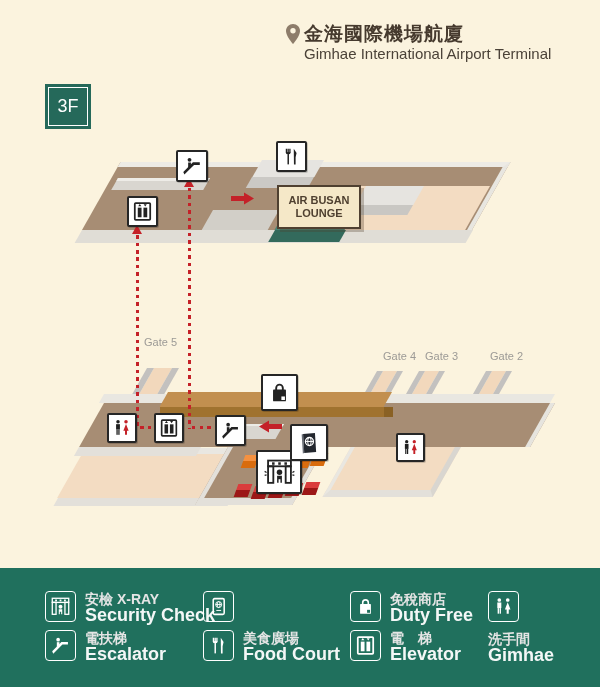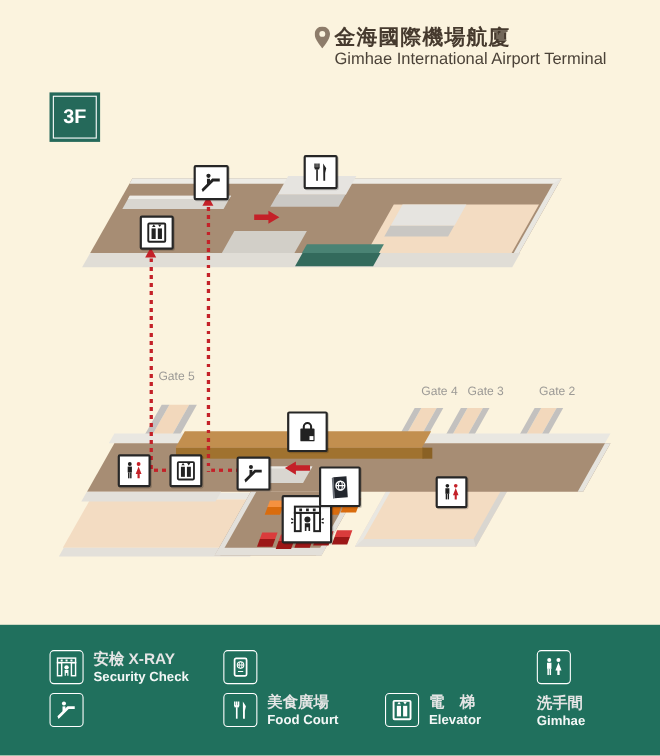--- a/index.html
+++ b/index.html
@@ -6,21 +6,21 @@
   #canvas{position:relative;width:600px;height:687px;background:#fbf3de;overflow:hidden;
           font-family:"Liberation Sans",sans-serif;}
   .abs{position:absolute;}
   .iso{transform:skewX(-29.5deg);transform-origin:top left;}
   .isoB{transform:skewX(-29.5deg);transform-origin:left bottom;}
   
   .title-zh{left:304px;top:21px;font-size:19px;font-weight:bold;color:#463a2e;letter-spacing:1px;}
   .title-en{left:304px;top:45px;font-size:15px;color:#4b4238;}
   
   .fbadge{width:46px;height:45px;background:#25695a;display:flex;align-items:center;justify-content:center;
-          color:#fff;font-size:18px;font-weight:bold;}
+          color:#fff;font-size:18px;font-weight:normal;}
   .fbadge .frame{position:absolute;inset:3px;border:1.6px solid #fff;}
   
   .mi{position:absolute;background:#fff;border:2px solid #262626;border-radius:2px;z-index:60;
       display:flex;align-items:center;justify-content:center;box-shadow:1px 1px 0 rgba(0,0,0,.18);}
   .mi svg{display:block;}
   .g-dark{fill:#222;}
   .s-dark{stroke:#222;fill:none;}
   
   .vdots{width:3px;background:repeating-linear-gradient(to bottom,#c42128 0 3.5px,transparent 3.5px 7.5px);z-index:55;}
   .hdots{height:3px;background:repeating-linear-gradient(to right,#c42128 0 3.5px,transparent 3.5px 7.5px);z-index:55;}
@@ -34,21 +34,21 @@
   .gatelbl{font-size:11px;color:#9c9a96;z-index:40;}
   .cube{position:absolute;z-index:62;transform:skewX(-20deg);}
   .cube.orange{width:14px;height:13px;background:linear-gradient(#f59140 0 45%,#d96c0e 45% 100%);}
   .cube.red{width:14px;height:13px;background:linear-gradient(#da3c3c 0 45%,#9c1717 45% 100%);}
   
   .legend{left:0;top:568px;width:600px;height:119px;background:#20705d;z-index:80;}
   .lg-item{position:absolute;display:flex;gap:9px;align-items:flex-start;}
   .lg-ic{width:29px;height:29px;border:1.7px solid #fff;border-radius:4px;flex:none;
          display:flex;align-items:center;justify-content:center;}
   .lg-zh{font-size:14px;font-weight:bold;color:#e5e5e5;line-height:17px;}
-  .lg-en{font-size:12px;font-weight:bold;color:#fff;line-height:15px;opacity:.95;}
+  .lg-en{font-size:18px;font-weight:bold;color:#fff;line-height:15px;opacity:.95;}
   .g-w{fill:#fff;}
   .s-w{stroke:#fff;fill:none;}
 </style>
 </head>
 <body>
 
 <div id="canvas">
 
   <div class="abs" style="left:286px;top:24px;z-index:75;">
     <svg width="14" height="20" viewBox="0 0 14 20">
@@ -75,20 +75,24 @@
   <div class="abs iso" style="left:262px;top:160px;width:62px;height:17px;background:#e6e4e0;z-index:13;"></div>
   <div class="abs iso" style="left:279px;top:222px;width:70px;height:8px;background:#4a8374;z-index:14;"></div>
   <div class="abs iso" style="left:275px;top:230px;width:71px;height:12px;background:#336a5c;z-index:14;"></div>
 
   <div class="abs" style="left:231px;top:191px;z-index:58;">
     <svg width="24" height="13" viewBox="0 0 24 13">
         <polygon points="0,4 13,4 13,0.5 23,6.5 13,12.5 13,9 0,9" fill="#c42128"></polygon>
       </svg>
   </div>
 
+  <div class="abs lounge">
+    <span>AIR BUSAN</span>
+    <span>LOUNGE</span>
+  </div>
 
   <div class="mi" style="left:127px;top:196px;width:27px;height:27px;">
     <svg width="21" height="21" viewBox="0 0 24 24">
       <rect x="3.2" y="2.5" width="17.6" height="19" rx="1" class="s-dark" stroke-width="2"></rect>
       <polygon points="8.9,3.4 7.1,6 10.7,6" class="g-dark"></polygon>
       <polygon points="15.1,6.2 13.3,3.6 16.9,3.6" class="g-dark"></polygon>
       <rect x="6.6" y="7.6" width="4.3" height="11" class="g-dark"></rect>
       <rect x="13.1" y="7.6" width="4.3" height="11" class="g-dark"></rect>
     </svg>
   </div>
@@ -266,20 +270,33 @@
       <div class="lg-ic">
         <svg width="21" height="21" viewBox="0 0 24 24">
           <rect x="6" y="3" width="12.5" height="18" rx="1.5" class="s-w" stroke-width="1.8"></rect>
           <circle cx="12.2" cy="9.8" r="3.4" class="s-w" stroke-width="1.1"></circle>
           <ellipse cx="12.2" cy="9.8" rx="1.5" ry="3.4" class="s-w" stroke-width="0.9"></ellipse>
           <path d="M8.8 9.8 h6.8 M9.5 16.5 h5.5" class="s-w" stroke-width="1.1"></path>
         </svg>
       </div>
     </div>
 
+    <div class="lg-item" style="left:350px;top:23px;">
+      <div class="lg-ic">
+        <svg width="21" height="21" viewBox="0 0 24 24">
+          <path d="M8.8 9.5 V7.6 a3.2 3.2 0 0 1 6.4 0 V9.5" class="s-w" stroke-width="1.8"></path>
+          <rect x="5.8" y="9.2" width="12.4" height="11.2" rx="0.8" class="g-w"></rect>
+          <rect x="13.8" y="15.8" width="3.4" height="3.4" fill="#20705d"></rect>
+        </svg>
+      </div>
+      <div>
+        <div class="lg-zh">免稅商店</div>
+        <div class="lg-en">Duty Free</div>
+      </div>
+    </div>
 
     <div class="lg-item" style="left:488px;top:23px;flex-direction:column;">
       <div class="lg-ic">
         <svg width="21" height="21" viewBox="0 0 24 24">
           <circle cx="7.2" cy="4.6" r="2.1" class="g-w"></circle>
           <rect x="4.9" y="7.4" width="4.6" height="6.4" class="g-w"></rect>
           <rect x="5.3" y="13.8" width="1.55" height="6.4" class="g-w"></rect>
           <rect x="7.55" y="13.8" width="1.55" height="6.4" class="g-w"></rect>
           <circle cx="16.8" cy="4.6" r="2.1" class="g-w"></circle>
           <path d="M16.8 7.2 l-3.2 8.2 h2 v4.8 h2.4 v-4.8 h2 Z" class="g-w"></path>
@@ -292,20 +309,24 @@
     </div>
 
     <div class="lg-item" style="left:45px;top:62px;">
       <div class="lg-ic">
         <svg width="21" height="21" viewBox="0 0 24 24">
           <path d="M2.5 18.5 L13 8 L20.5 8 L20.5 10.8 L14.2 10.8 L3.7 21.3 Z" class="g-w"></path>
           <circle cx="9.3" cy="5.3" r="2.1" class="g-w"></circle>
           <rect x="7.8" y="8.2" width="3" height="5.3" class="g-w"></rect>
         </svg>
       </div>
+      <div>
+        <div class="lg-zh">電扶梯</div>
+        <div class="lg-en">Escalator</div>
+      </div>
     </div>
 
     <div class="lg-item" style="left:203px;top:62px;">
       <div class="lg-ic">
         <svg width="21" height="21" viewBox="0 0 24 24">
           <path d="M6.2 3 v5 M8.2 3 v5 M10.2 3 v5" class="s-w" stroke-width="1.5"></path>
           <rect x="5.9" y="7" width="4.6" height="2.2" class="g-w"></rect>
           <rect x="7.4" y="9" width="1.7" height="12" class="g-w"></rect>
           <polygon points="14.6,3 17.8,8 16.7,12.8 16.7,21 14.8,21" class="g-w"></polygon>
         </svg>

